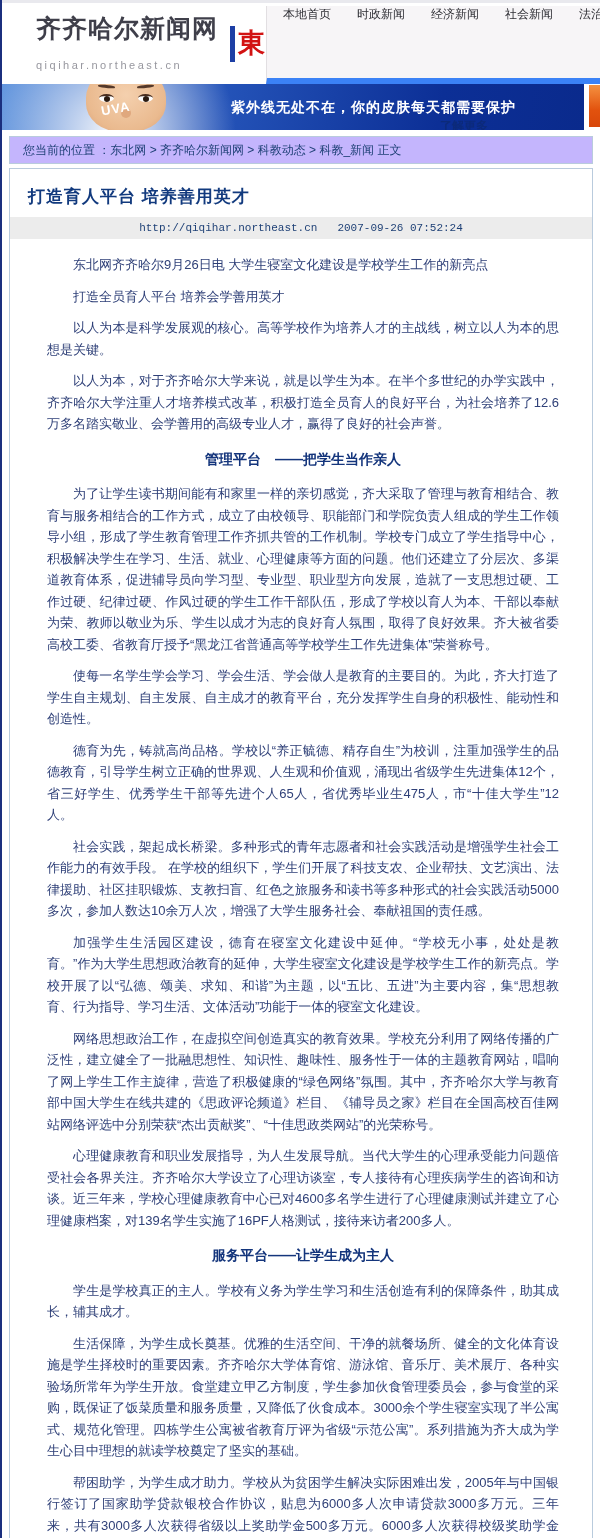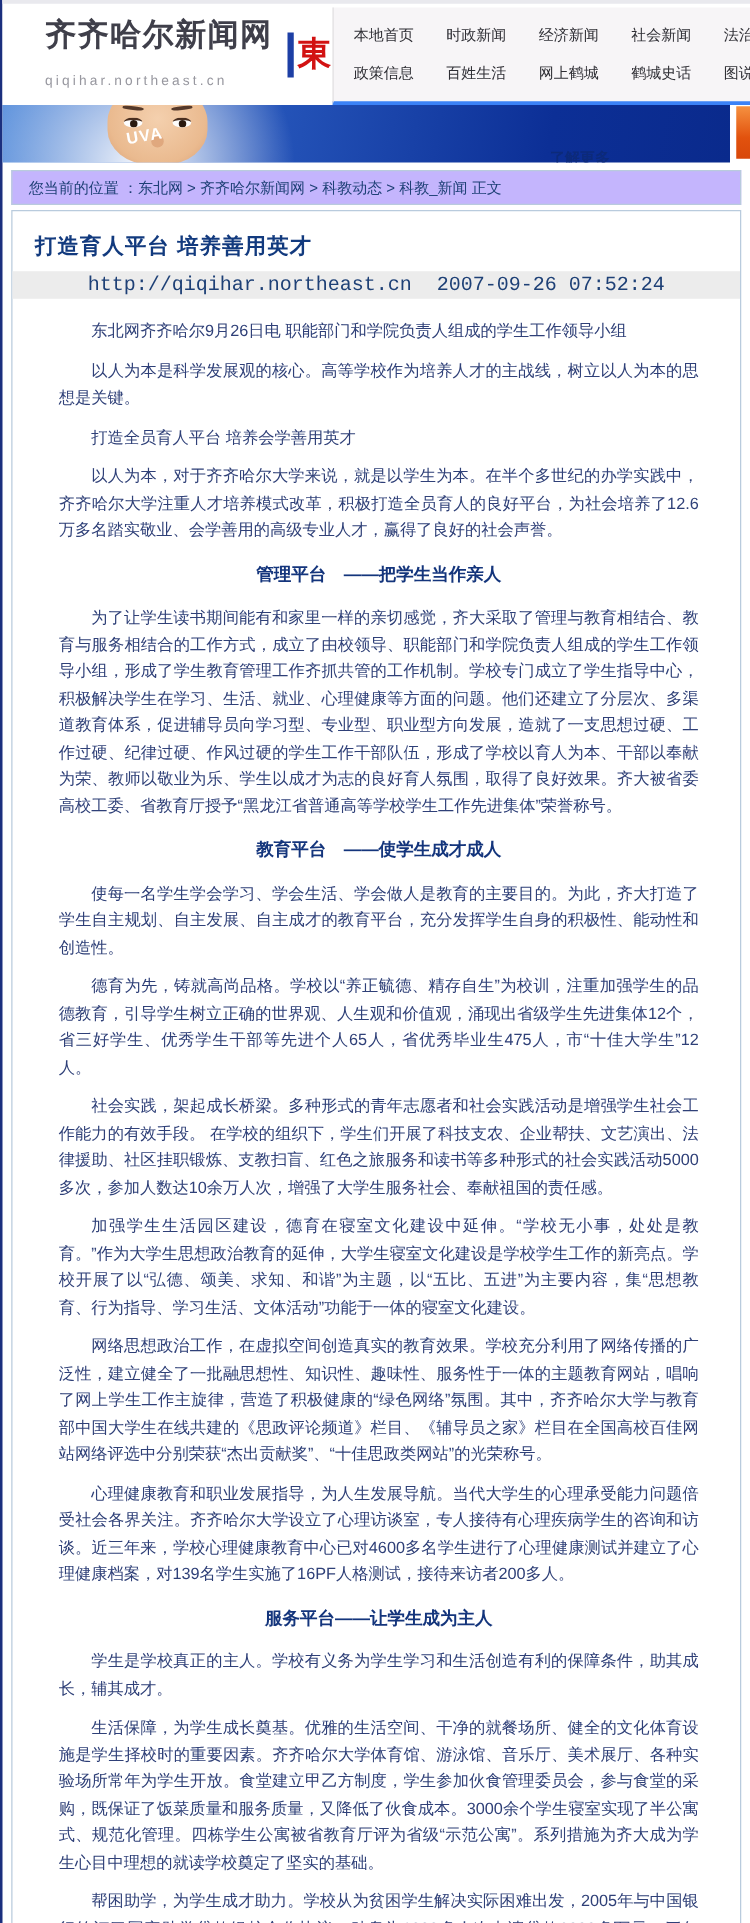--- a/index.html
+++ b/index.html
@@ -17,22 +17,22 @@
   .logo-block{padding-left:34px;line-height:1.05;}
   .logo-title{font-size:25px;font-weight:bold;color:#3f3f4a;letter-spacing:1px;}
   .logo-url{font-size:11px;color:#97979f;letter-spacing:2.5px;margin-top:19px;}
   .logo-mark{
     margin-left:12px;font-size:27px;font-weight:bold;color:#d21212;
     border-left:5px solid #1d3fa5;border-right:5px solid #1d3fa5;
     padding:0 3px;line-height:34px;height:36px;display:inline-block;
   }
   .navbox{
     position:absolute;left:264px;top:3px;bottom:0;right:0;
-    background:#f7f5f7;border-left:1px solid #e2dfe2;border-bottom:3px solid #3b82f6;
-    display:flex;flex-direction:column;justify-content:space-evenly;
+    background:#f7f5f7;border-left:1px solid #e2dfe2;border-bottom:6px solid #3b82f6;
+    display:flex;flex-direction:row;justify-content:space-evenly;
     padding-left:16px;overflow:hidden;
   }
   .nav-row{display:flex;gap:26px;font-size:12px;white-space:nowrap;}
   .nav-item{color:#2e2e34;cursor:pointer;}
   
   .banner-row{height:46px;position:relative;flex:none;}
   .banner{
     position:absolute;left:0;top:0;width:582px;height:46px;overflow:hidden;
     background:
       radial-gradient(circle at 19% 105%, rgba(255,255,255,.95) 0%, rgba(255,255,255,0) 26%),
@@ -66,21 +66,21 @@
     flex:1;display:flex;flex-direction:column;
   }
   .article-title{
     margin:16px 18px 0;text-align:left;font-size:17px;font-weight:bold;
     color:#123a7e;letter-spacing:1px;
   }
   .meta-bar{
     margin-top:9px;background:#ececec;height:22px;line-height:22px;
     display:flex;justify-content:center;gap:20px;
     font-family:"Liberation Mono","DejaVu Sans Mono",monospace;
-    font-size:16px;color:#1e4076;flex:none;
+    font-size:11px;color:#1e4076;flex:none;
   }
   .article-body{flex:1;padding:15px 33px 0 37px;}
   .para{
     margin:0 0 10px;font-size:13px;line-height:21.5px;color:#2f4078;
     text-indent:2em;text-align:justify;
   }
   .section-heading{
     margin:14px 0 13px;text-align:center;font-size:14px;font-weight:bold;
     color:#14357c;text-indent:0;
   }
@@ -122,41 +122,41 @@
         <div class="brow brow-r"></div>
         <div class="eye eye-l">
             <div class="pupil"></div>
           </div>
         <div class="eye eye-r">
             <div class="pupil"></div>
           </div>
         <div class="nose"></div>
       </div>
       <div class="banner-uva">UVA</div>
+      <div class="banner-slogan">紫外线无处不在，你的皮肤每天都需要保护</div>
       <div class="banner-more">了解更多</div>
     </div>
     <div class="side-ad"></div>
   </div>
 
   <div class="crumb-box"><span>您当前的位置 ：</span><span><a>东北网</a> &gt; <a>齐齐哈尔新闻网</a> &gt; <a>科教动态</a> &gt; <span>科教_新闻 正文</span></span></div>
 
   <div class="article-box">
     <h1 class="article-title">打造育人平台  培养善用英才</h1>
     <div class="meta-bar">
       <span>http://qiqihar.northeast.cn</span>
       <span>2007-09-26 07:52:24</span>
     </div>
     <div class="article-body">
-        <p class="para">东北网齐齐哈尔9月26日电  职能部门和学院负责人组成的学生工作领导小组</p>
+        <p class="para">东北网齐齐哈尔9月26日电  大学生寝室文化建设是学校学生工作的新亮点</p>
+        <p class="para">打造全员育人平台  培养会学善用英才</p>
         <p class="para">以人为本是科学发展观的核心。高等学校作为培养人才的主战线，树立以人为本的思想是关键。</p>
-        <p class="para">打造全员育人平台  培养会学善用英才</p>
         <p class="para">以人为本，对于齐齐哈尔大学来说，就是以学生为本。在半个多世纪的办学实践中，齐齐哈尔大学注重人才培养模式改革，积极打造全员育人的良好平台，为社会培养了12.6万多名踏实敬业、会学善用的高级专业人才，赢得了良好的社会声誉。</p>
         <h3 class="para section-heading">管理平台　——把学生当作亲人</h3>
         <p class="para">为了让学生读书期间能有和家里一样的亲切感觉，齐大采取了管理与教育相结合、教育与服务相结合的工作方式，成立了由校领导、职能部门和学院负责人组成的学生工作领导小组，形成了学生教育管理工作齐抓共管的工作机制。学校专门成立了学生指导中心，积极解决学生在学习、生活、就业、心理健康等方面的问题。他们还建立了分层次、多渠道教育体系，促进辅导员向学习型、专业型、职业型方向发展，造就了一支思想过硬、工作过硬、纪律过硬、作风过硬的学生工作干部队伍，形成了学校以育人为本、干部以奉献为荣、教师以敬业为乐、学生以成才为志的良好育人氛围，取得了良好效果。齐大被省委高校工委、省教育厅授予“黑龙江省普通高等学校学生工作先进集体”荣誉称号。</p>
-        <h3 class="para section-heading">教育平台　——使学生成才成人</h3>
         <p class="para">使每一名学生学会学习、学会生活、学会做人是教育的主要目的。为此，齐大打造了学生自主规划、自主发展、自主成才的教育平台，充分发挥学生自身的积极性、能动性和创造性。</p>
         <p class="para">德育为先，铸就高尚品格。学校以“养正毓德、精存自生”为校训，注重加强学生的品德教育，引导学生树立正确的世界观、人生观和价值观，涌现出省级学生先进集体12个，省三好学生、优秀学生干部等先进个人65人，省优秀毕业生475人，市“十佳大学生”12人。</p>
         <p class="para">社会实践，架起成长桥梁。多种形式的青年志愿者和社会实践活动是增强学生社会工作能力的有效手段。 在学校的组织下，学生们开展了科技支农、企业帮扶、文艺演出、法律援助、社区挂职锻炼、支教扫盲、红色之旅服务和读书等多种形式的社会实践活动5000多次，参加人数达10余万人次，增强了大学生服务社会、奉献祖国的责任感。</p>
         <p class="para">加强学生生活园区建设，德育在寝室文化建设中延伸。“学校无小事，处处是教育。”作为大学生思想政治教育的延伸，大学生寝室文化建设是学校学生工作的新亮点。学校开展了以“弘德、颂美、求知、和谐”为主题，以“五比、五进”为主要内容，集“思想教育、行为指导、学习生活、文体活动”功能于一体的寝室文化建设。</p>
         <p class="para">网络思想政治工作，在虚拟空间创造真实的教育效果。学校充分利用了网络传播的广泛性，建立健全了一批融思想性、知识性、趣味性、服务性于一体的主题教育网站，唱响了网上学生工作主旋律，营造了积极健康的“绿色网络”氛围。其中，齐齐哈尔大学与教育部中国大学生在线共建的《思政评论频道》栏目、《辅导员之家》栏目在全国高校百佳网站网络评选中分别荣获“杰出贡献奖”、“十佳思政类网站”的光荣称号。</p>
         <p class="para">心理健康教育和职业发展指导，为人生发展导航。当代大学生的心理承受能力问题倍受社会各界关注。齐齐哈尔大学设立了心理访谈室，专人接待有心理疾病学生的咨询和访谈。近三年来，学校心理健康教育中心已对4600多名学生进行了心理健康测试并建立了心理健康档案，对139名学生实施了16PF人格测试，接待来访者200多人。</p>
         <h3 class="para section-heading">服务平台——让学生成为主人</h3>
         <p class="para">学生是学校真正的主人。学校有义务为学生学习和生活创造有利的保障条件，助其成长，辅其成才。</p>
         <p class="para">生活保障，为学生成长奠基。优雅的生活空间、干净的就餐场所、健全的文化体育设施是学生择校时的重要因素。齐齐哈尔大学体育馆、游泳馆、音乐厅、美术展厅、各种实验场所常年为学生开放。食堂建立甲乙方制度，学生参加伙食管理委员会，参与食堂的采购，既保证了饭菜质量和服务质量，又降低了伙食成本。3000余个学生寝室实现了半公寓式、规范化管理。四栋学生公寓被省教育厅评为省级“示范公寓”。系列措施为齐大成为学生心目中理想的就读学校奠定了坚实的基础。</p>
         <p class="para">帮困助学，为学生成才助力。学校从为贫困学生解决实际困难出发，2005年与中国银行签订了国家助学贷款银校合作协议，贴息为6000多人次申请贷款3000多万元。三年来，共有3000多人次获得省级以上奖助学金500多万元。6000多人次获得校级奖助学金400余万元。1000多人次获得社会奖助学金80余万元。为特困生减免学费70多人次，近30万元。推荐勤工助学岗位7000多个，学生获得酬金100余万元。2007年暑期，学校派出8个工作组16名学生工作干部，走访调查了16个省和直辖市的95个县区、130个乡镇111个自然村屯的146名贫困学生家庭，切实把学校的温暖送给贫困学生。</p>

